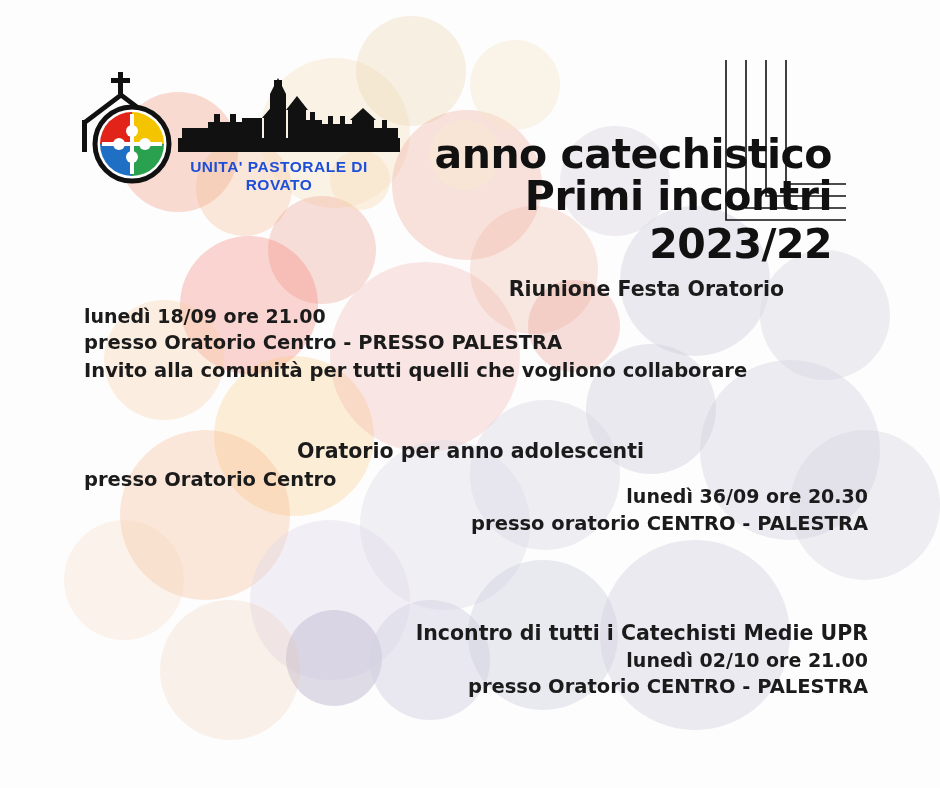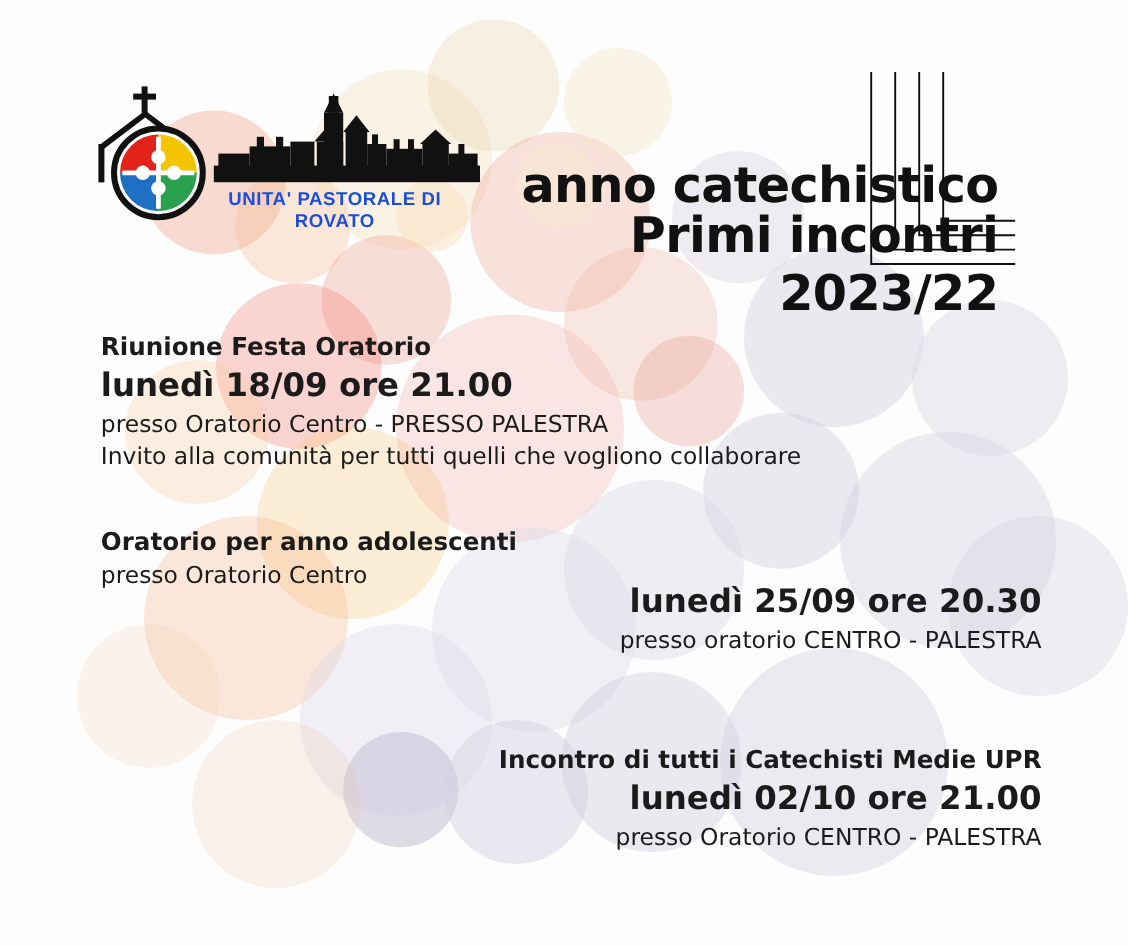--- a/index.html
+++ b/index.html
@@ -102,31 +102,32 @@
   
   .event {
     position: absolute;
     color: #1b1b1b;
   }
   .event .ev-title {
     font-size: 20.5px;
     font-weight: bold;
     line-height: 1.35;
     font-family: "DejaVu Sans", sans-serif;
+    text-align: right;
   }
   .event .ev-when {
-    font-size: 27px;
+    font-size: 19px;
     font-weight: bold;
     line-height: 1.35;
     font-family: "DejaVu Sans", sans-serif;
   }
   .event .ev-where,
   .event .ev-note {
     font-size: 19.5px;
-    font-weight: normal;
+    font-weight: bold;
     line-height: 1.4;
     font-family: "DejaVu Sans", sans-serif;
   }
   .left-align { text-align: left; }
   .right-align { text-align: right; }
 
   #event-1 { left: 84px; top: 276px; width: 700px; }
   #event-2 { left: 84px; top: 438px; width: 560px; }
   #event-3 { right: 72px; top: 484px; width: 640px; }
   #event-4 { right: 72px; top: 620px; width: 700px; }
@@ -243,21 +244,21 @@
     <div class="ev-where">presso Oratorio Centro - PRESSO PALESTRA</div>
     <div class="ev-note">Invito alla comunità per tutti quelli che vogliono collaborare</div>
   </div>
 
   <div class="event left-align" id="event-2">
     <div class="ev-title">Oratorio per anno adolescenti</div>
     <div class="ev-where">presso Oratorio Centro</div>
   </div>
 
   <div class="event right-align" id="event-3">
-    <div class="ev-when">lunedì 25/09 ore 20.30</div>
+    <div class="ev-when">lunedì 36/09 ore 20.30</div>
     <div class="ev-where">presso oratorio CENTRO - PALESTRA</div>
   </div>
 
   <div class="event right-align" id="event-4">
     <div class="ev-title">Incontro di tutti i Catechisti Medie UPR</div>
     <div class="ev-when">lunedì 02/10 ore 21.00</div>
     <div class="ev-where">presso Oratorio CENTRO - PALESTRA</div>
   </div>
 
 </div>

